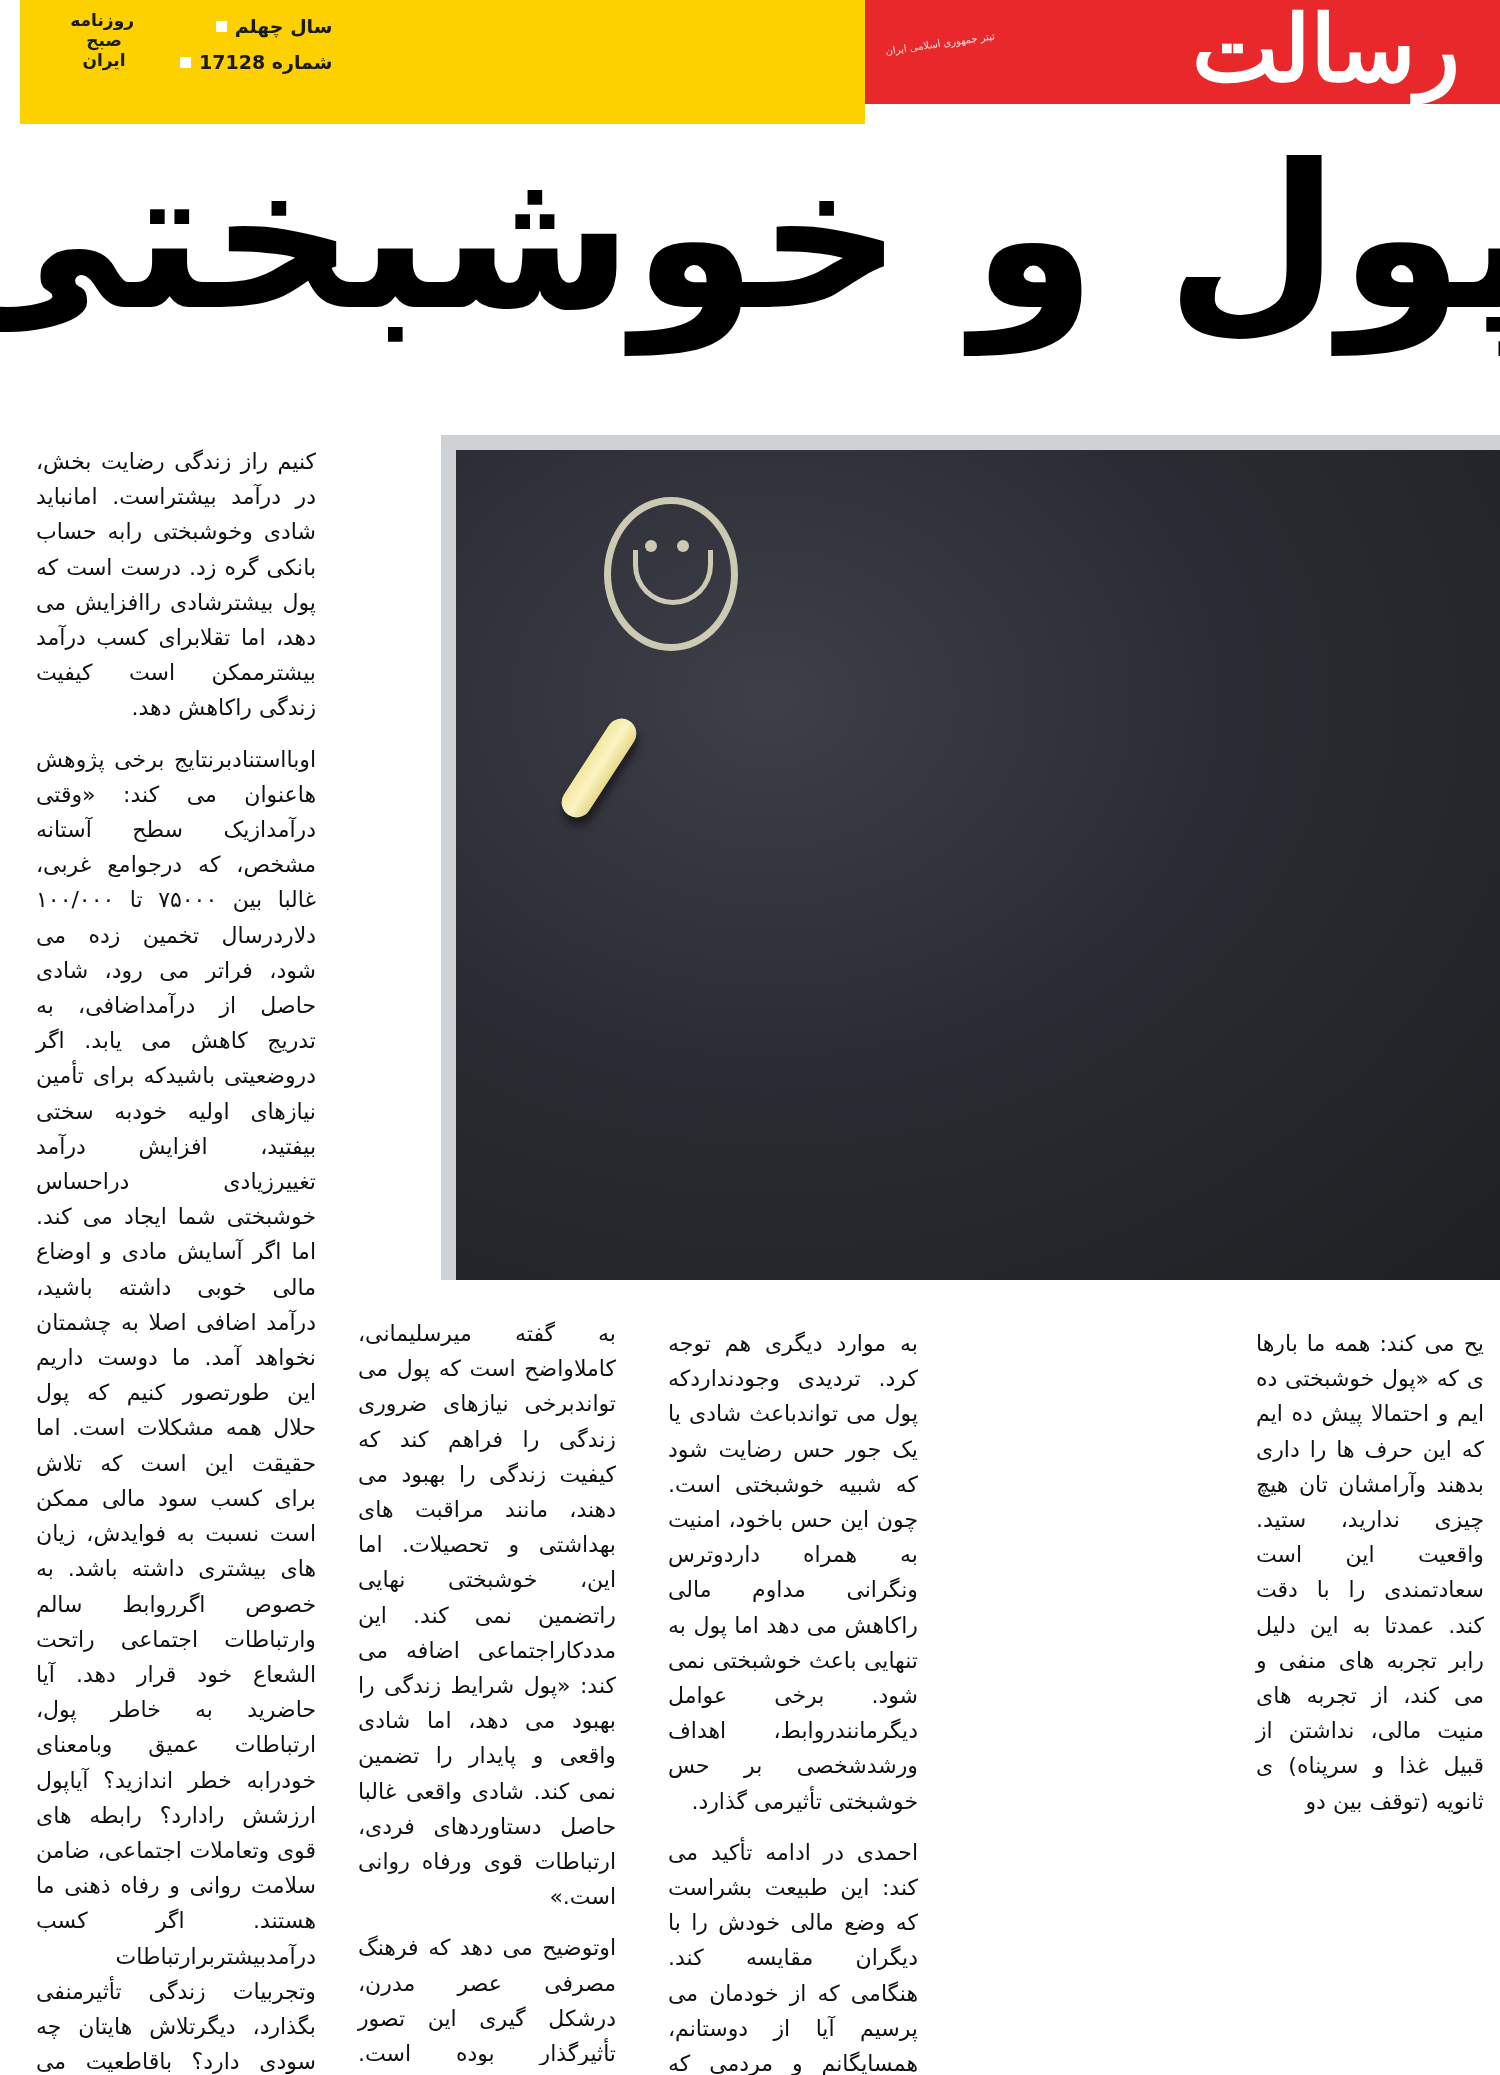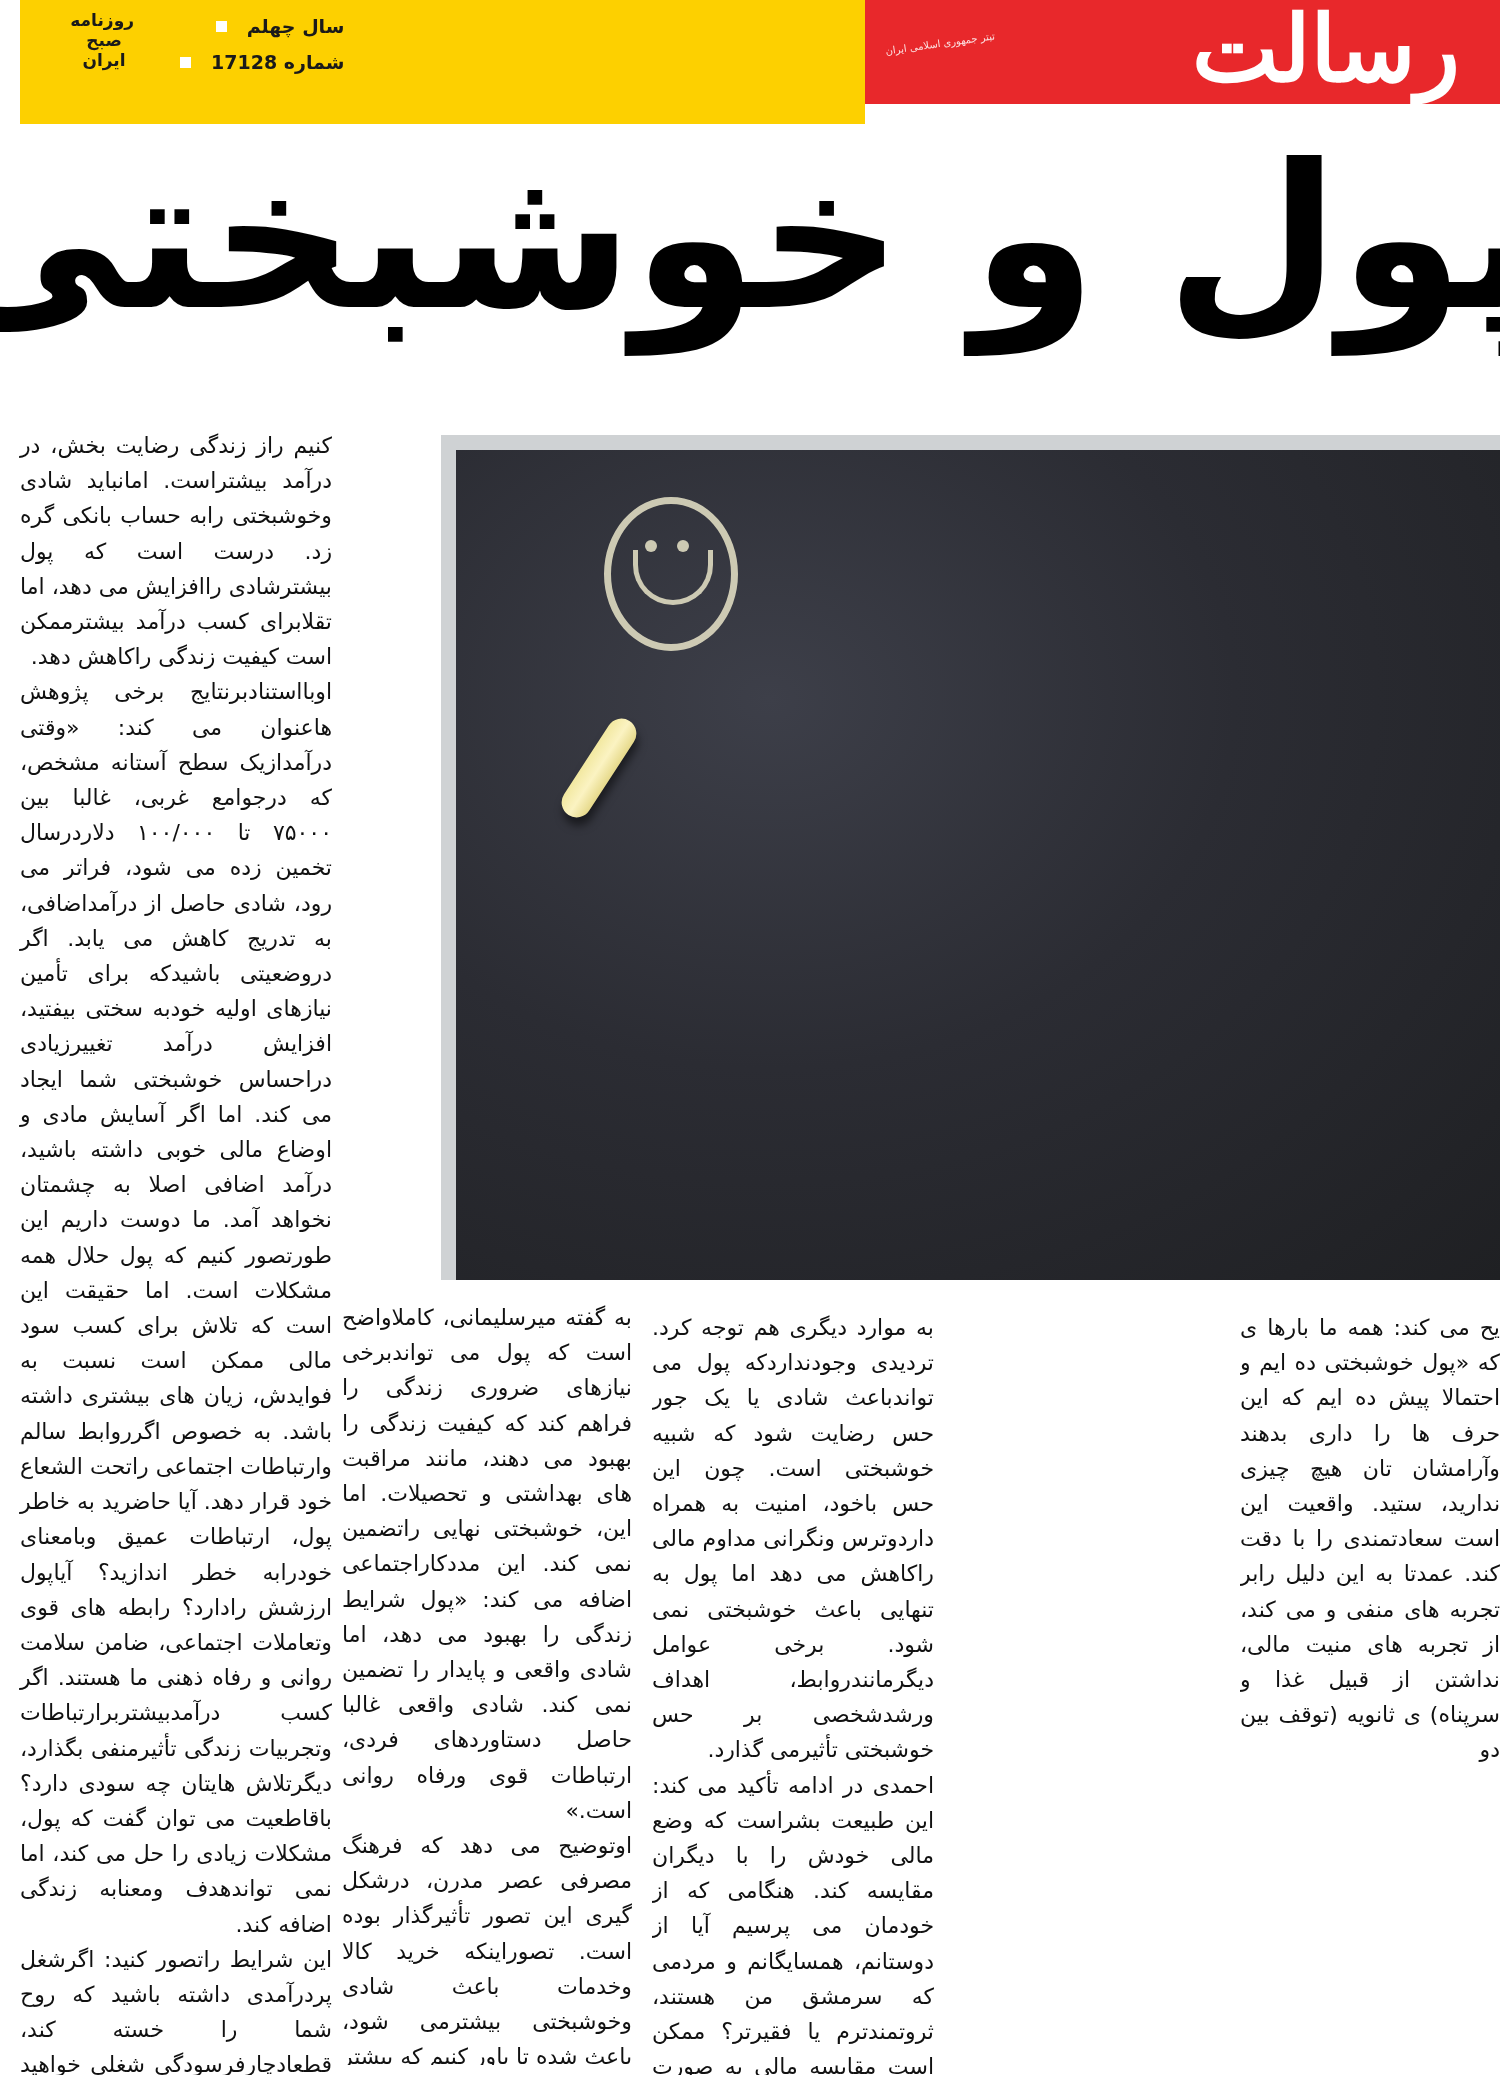--- a/index.html
+++ b/index.html
@@ -14,21 +14,21 @@
     background: #fdd000;
   }
   .masthead-red {
     position: absolute; left: 865px; top: 0; width: 635px; height: 104px;
     background: #e8282b; overflow: hidden;
   }
   .masthead-meta {
     position: absolute; top: 8px; left: 160px; direction: rtl;
     font-weight: bold; font-size: 19px; color: #1a1a1a; line-height: 36px;
   }
-  .meta-line { display: flex; align-items: center; gap: 20px; }
+  .meta-line { display: flex; align-items: center; gap: 8px; }
   .meta-square { width: 11px; height: 11px; background: #fff; display: inline-block; }
   .paper-name {
     position: absolute; left: 54px; top: 10px; direction: rtl; text-align: center;
     font-weight: bold; font-size: 17px; line-height: 20px; color: #1a1a1a; width: 60px;
   }
   .brand-logo {
     position: absolute; right: 40px; top: -6px; direction: rtl;
     font-family: "DejaVu Serif", serif; font-weight: bold; font-size: 92px;
     color: #fff; line-height: 110px; letter-spacing: -2px;
   }
@@ -63,21 +63,21 @@
   .chalk {
     position: absolute; left: 128px; top: 262px; width: 30px; height: 112px;
     background: linear-gradient(90deg, #f2e8a0, #fbf3c2, #e6d98a);
     border-radius: 15px; transform: rotate(33deg); transform-origin: center;
     box-shadow: 6px 6px 8px rgba(0,0,0,0.5);
   }
   .col {
     position: absolute; direction: rtl; text-align: justify; text-align-last: right;
     font-size: 22px; line-height: 35.2px; color: #111;
   }
-  .col p { margin: 0; }
+  .col p { margin: 16px; }
   .col-1 { left: 20px; top: 428px; width: 312px; }
   .col-2 { left: 342px; top: 1300px; width: 290px; }
   .col-3 { left: 652px; top: 1310px; width: 282px; }
   .col-4 { left: 946px; top: 1310px; width: 282px; }
   .col-5 { left: 1240px; top: 1310px; width: 260px; overflow: hidden; }
 </style>
 </head>
 <body>
 
 <div class="masthead-yellow">

